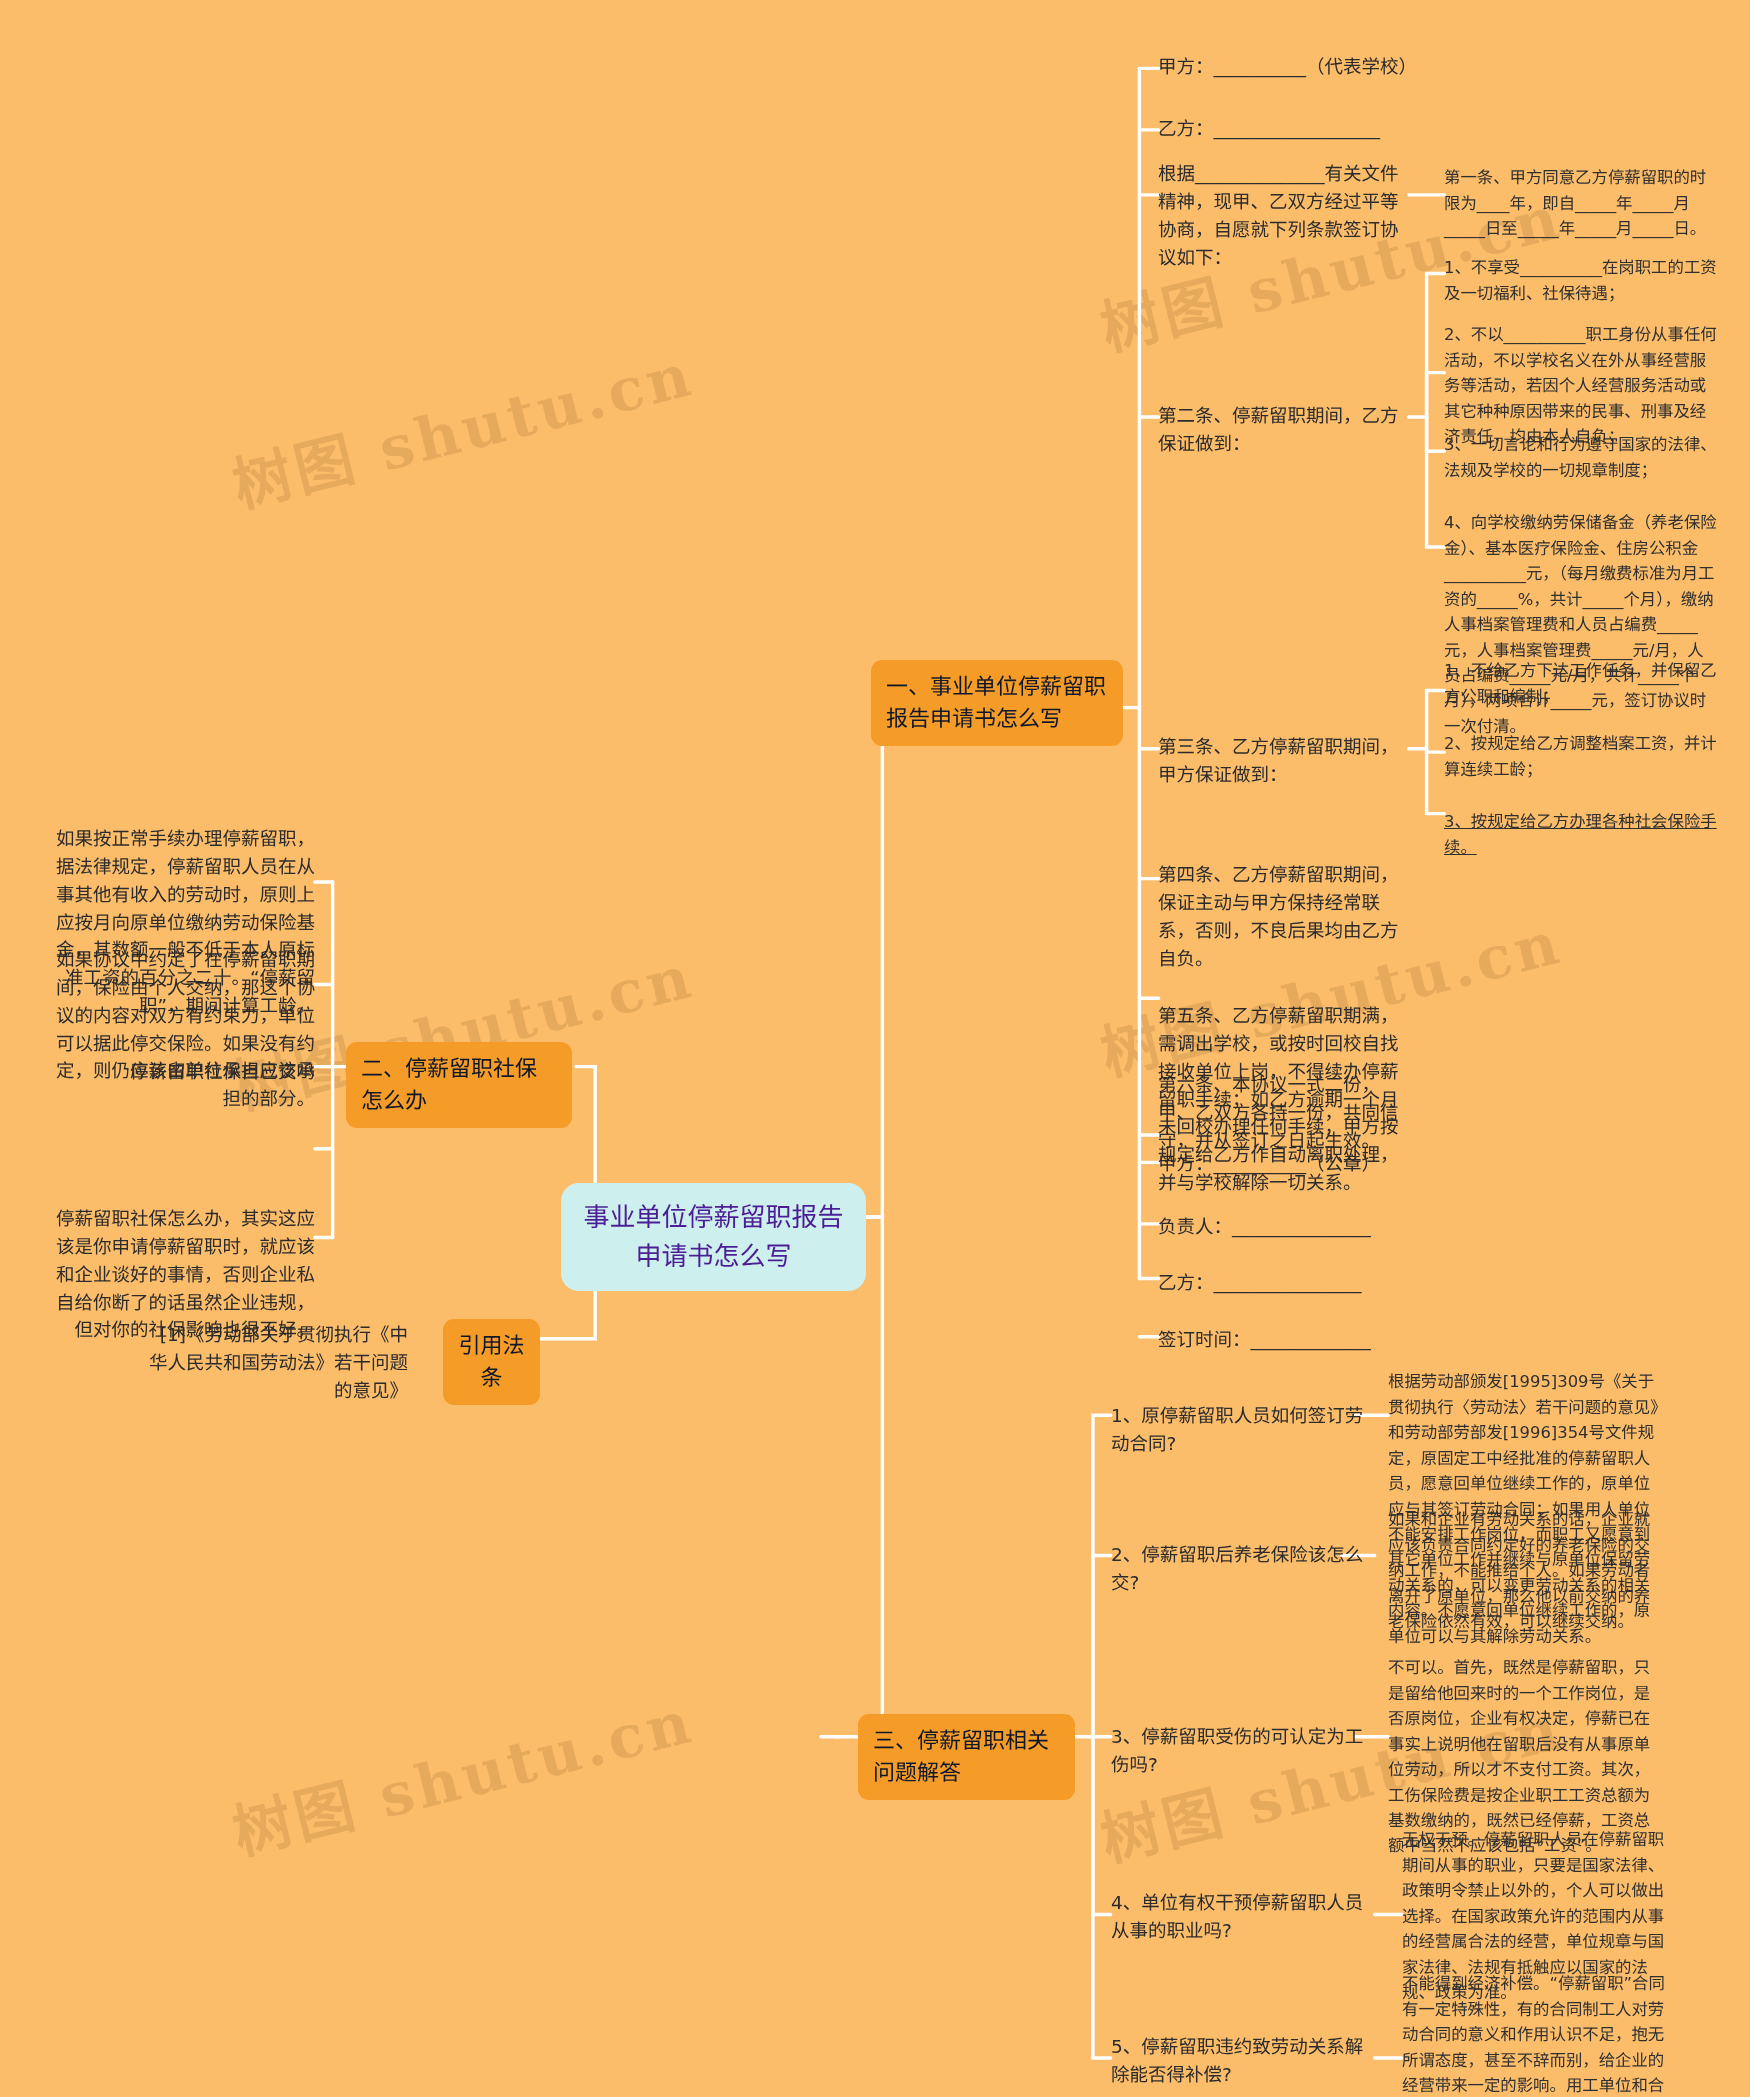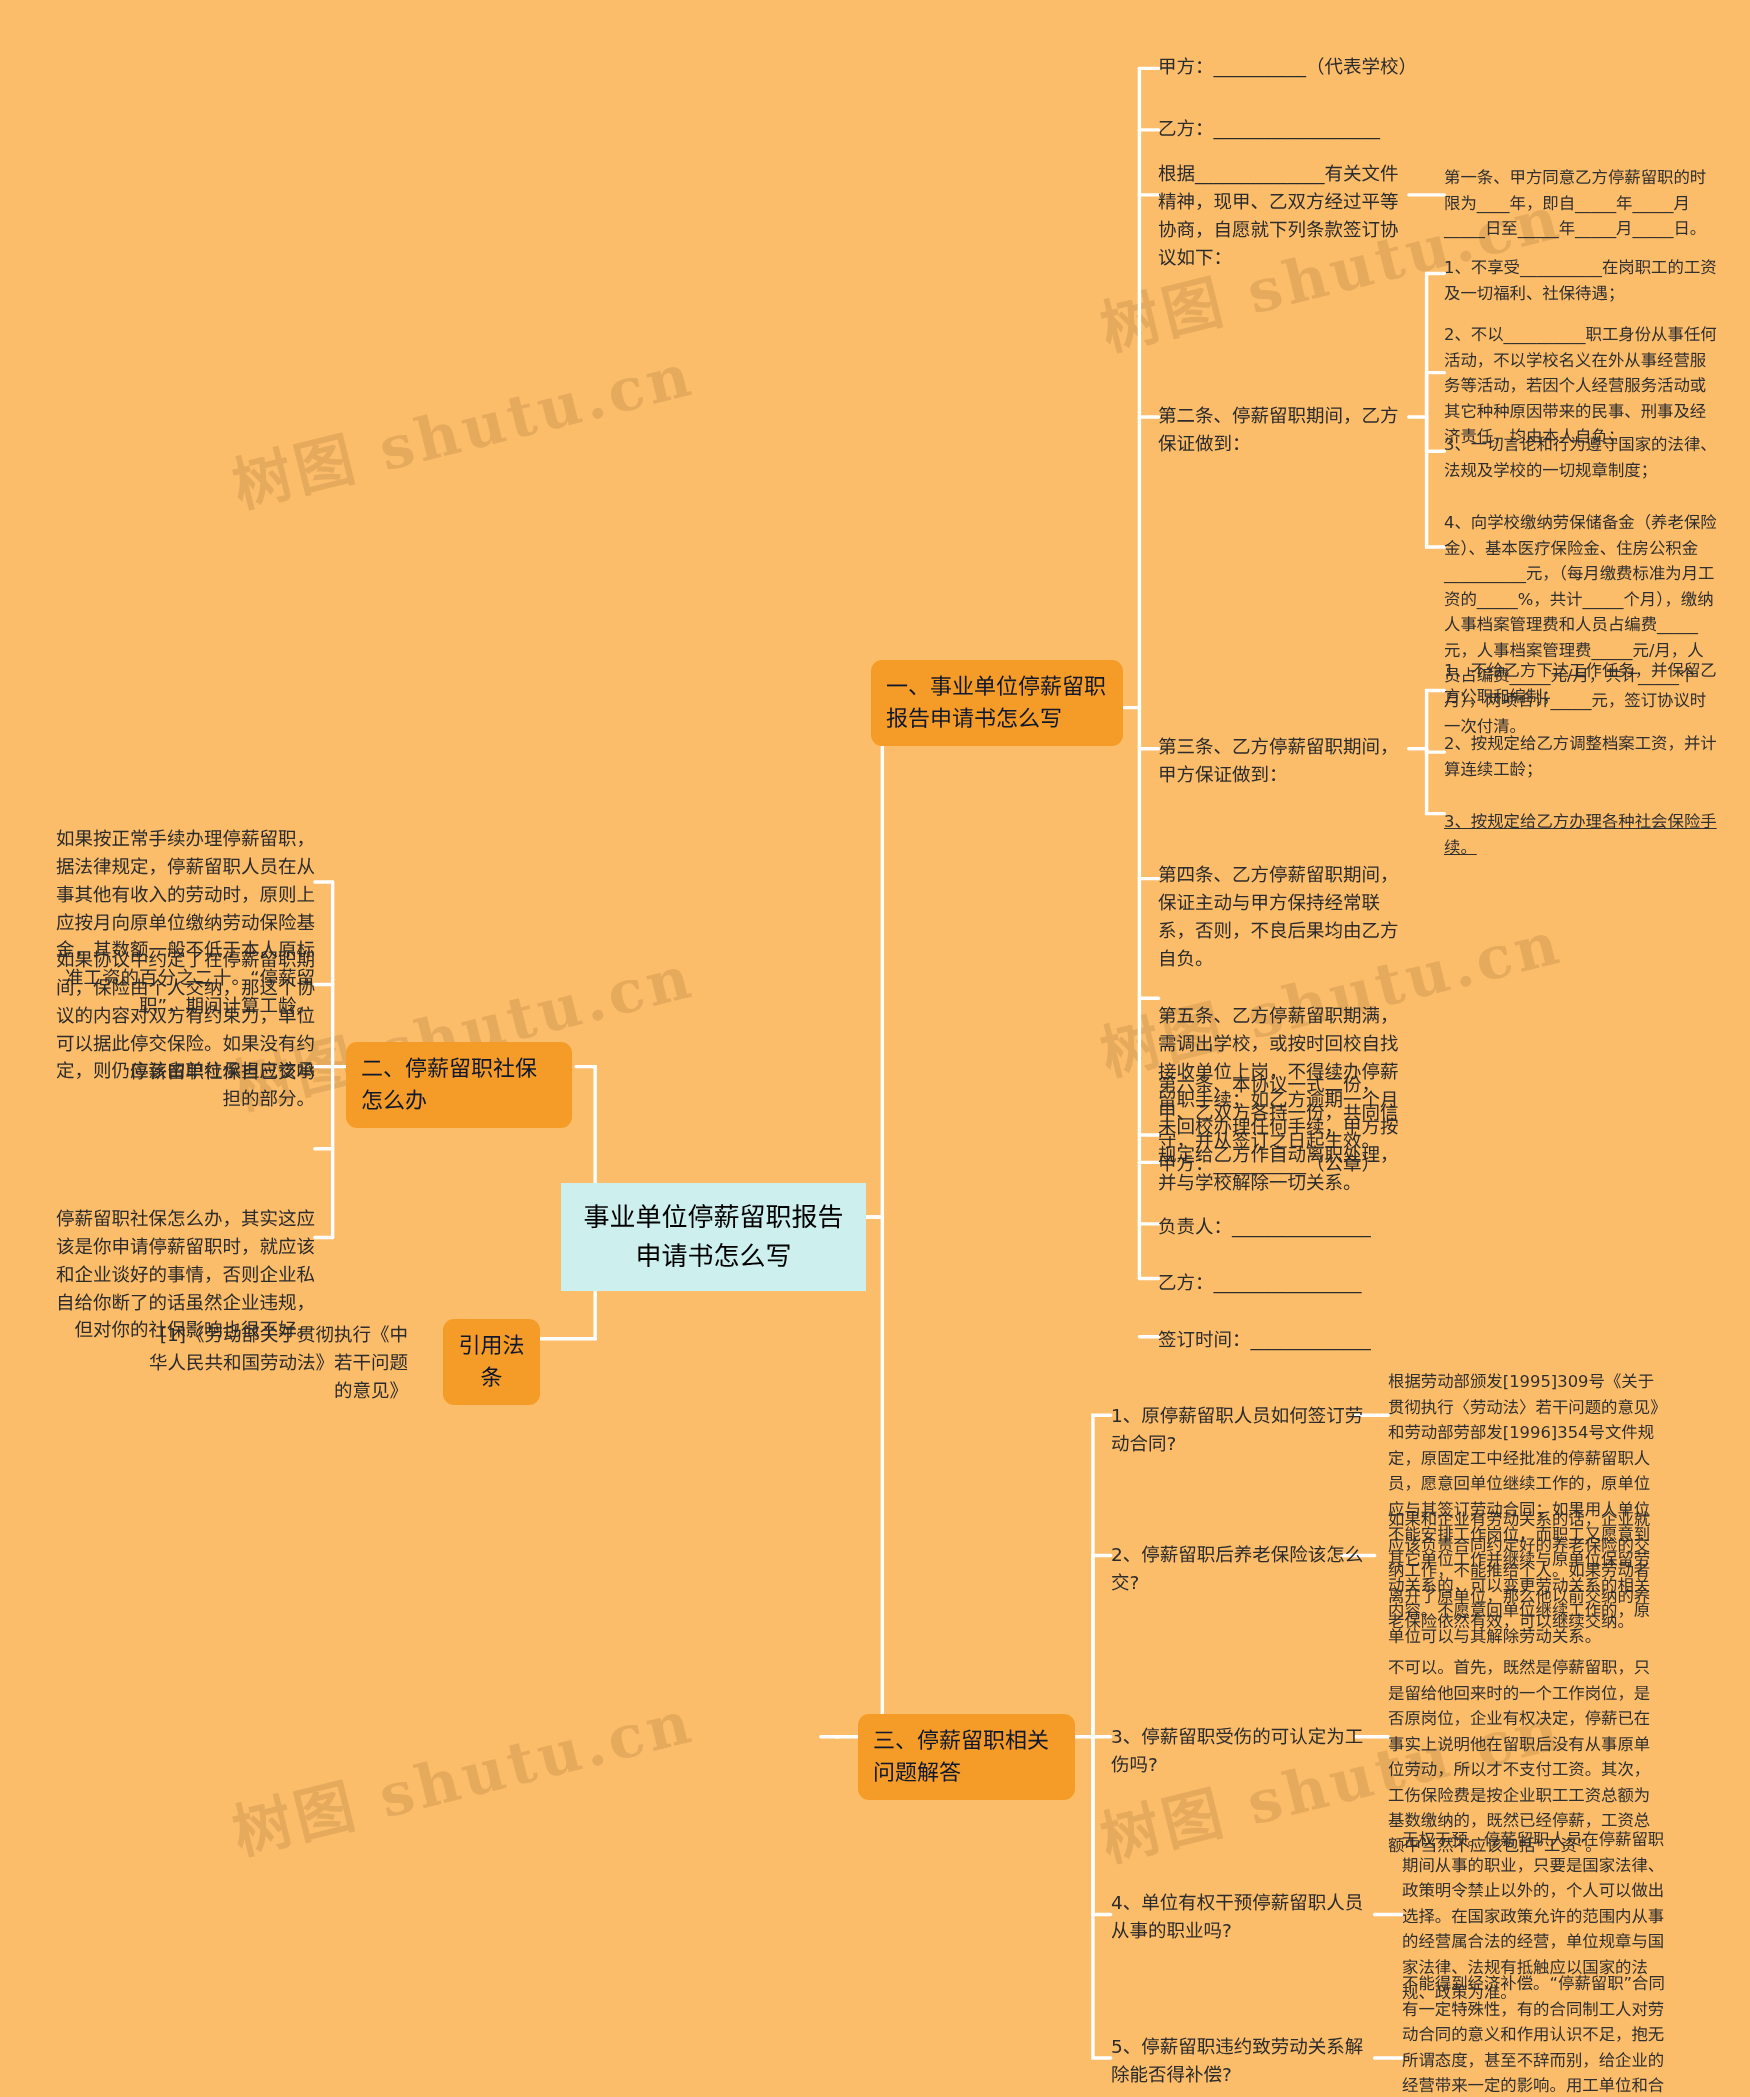--- a/index.html
+++ b/index.html
@@ -27,24 +27,24 @@
   }
   
   #links{position:absolute;left:0;top:0;width:1751px;height:2097px;pointer-events:none;}
   #links path{fill:none;stroke:#ffffff;stroke-width:5;stroke-linecap:round;}
   
   .node{position:absolute;box-sizing:border-box;}
   .node .txt{display:block;white-space:pre-wrap;}
 
   .root{
     background:#cdf0ef;
-    border-radius:0;
+    border-radius:18px;
     padding:15px 18px;
     text-align:center;
-    color:#000000;
+    color:#4c1d95;
     font-size:26px;
     line-height:1.5;
   }
   .lvl1{
     background:#f59c28;
     border-radius:11px;
     padding:11px 15px;
     color:#0f172a;
     font-size:22px;
     line-height:1.45;

